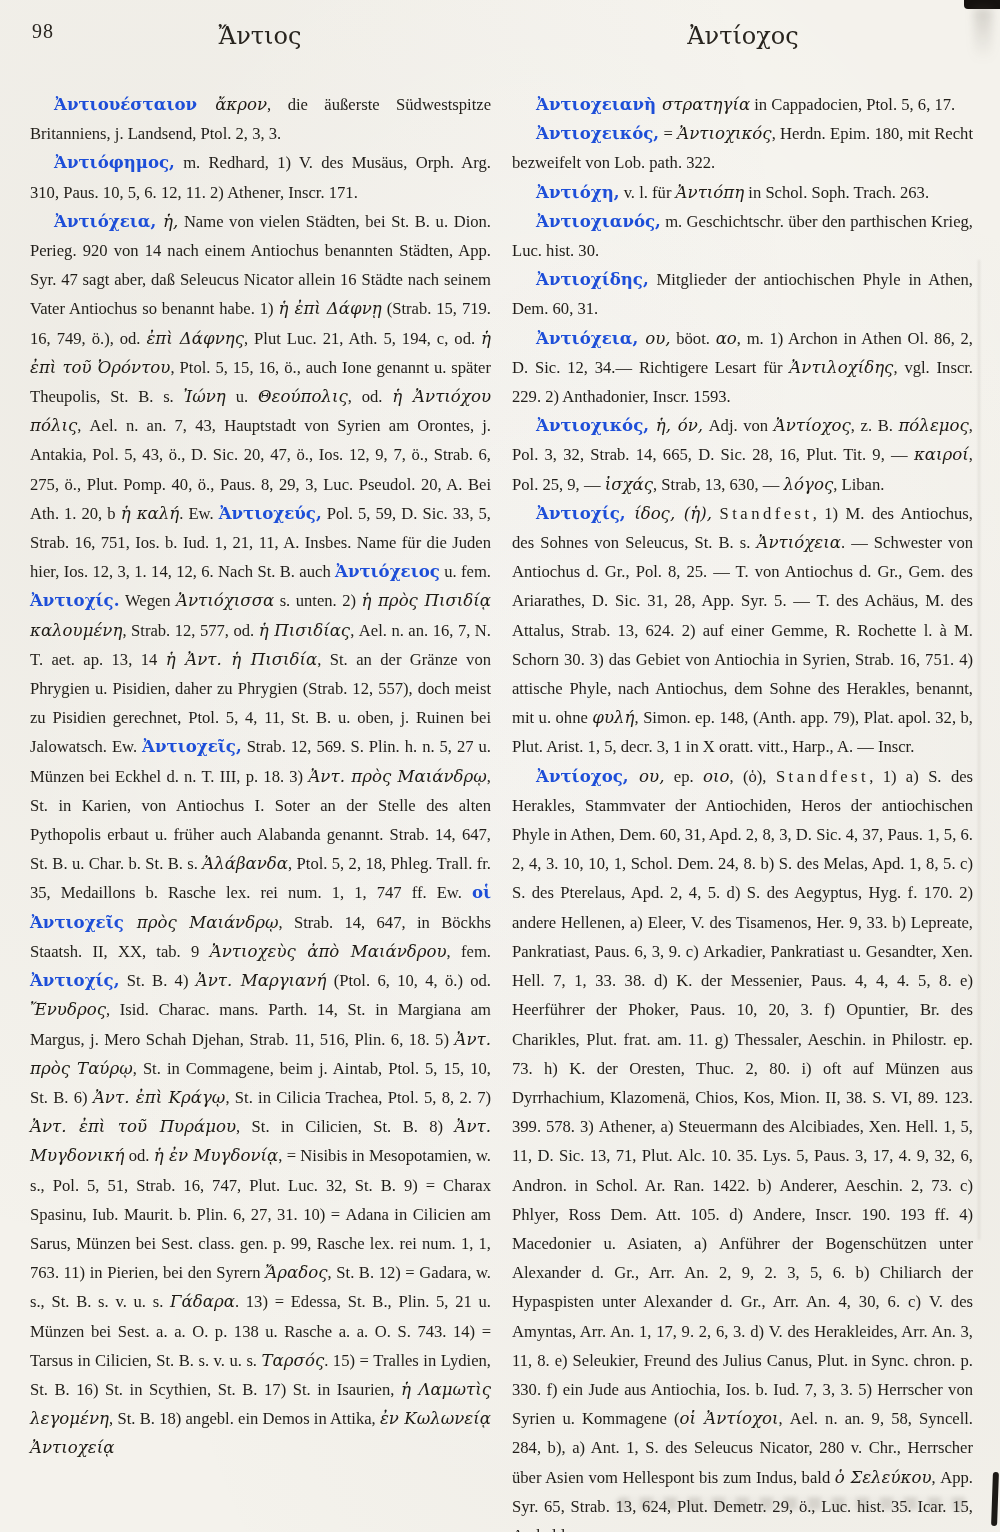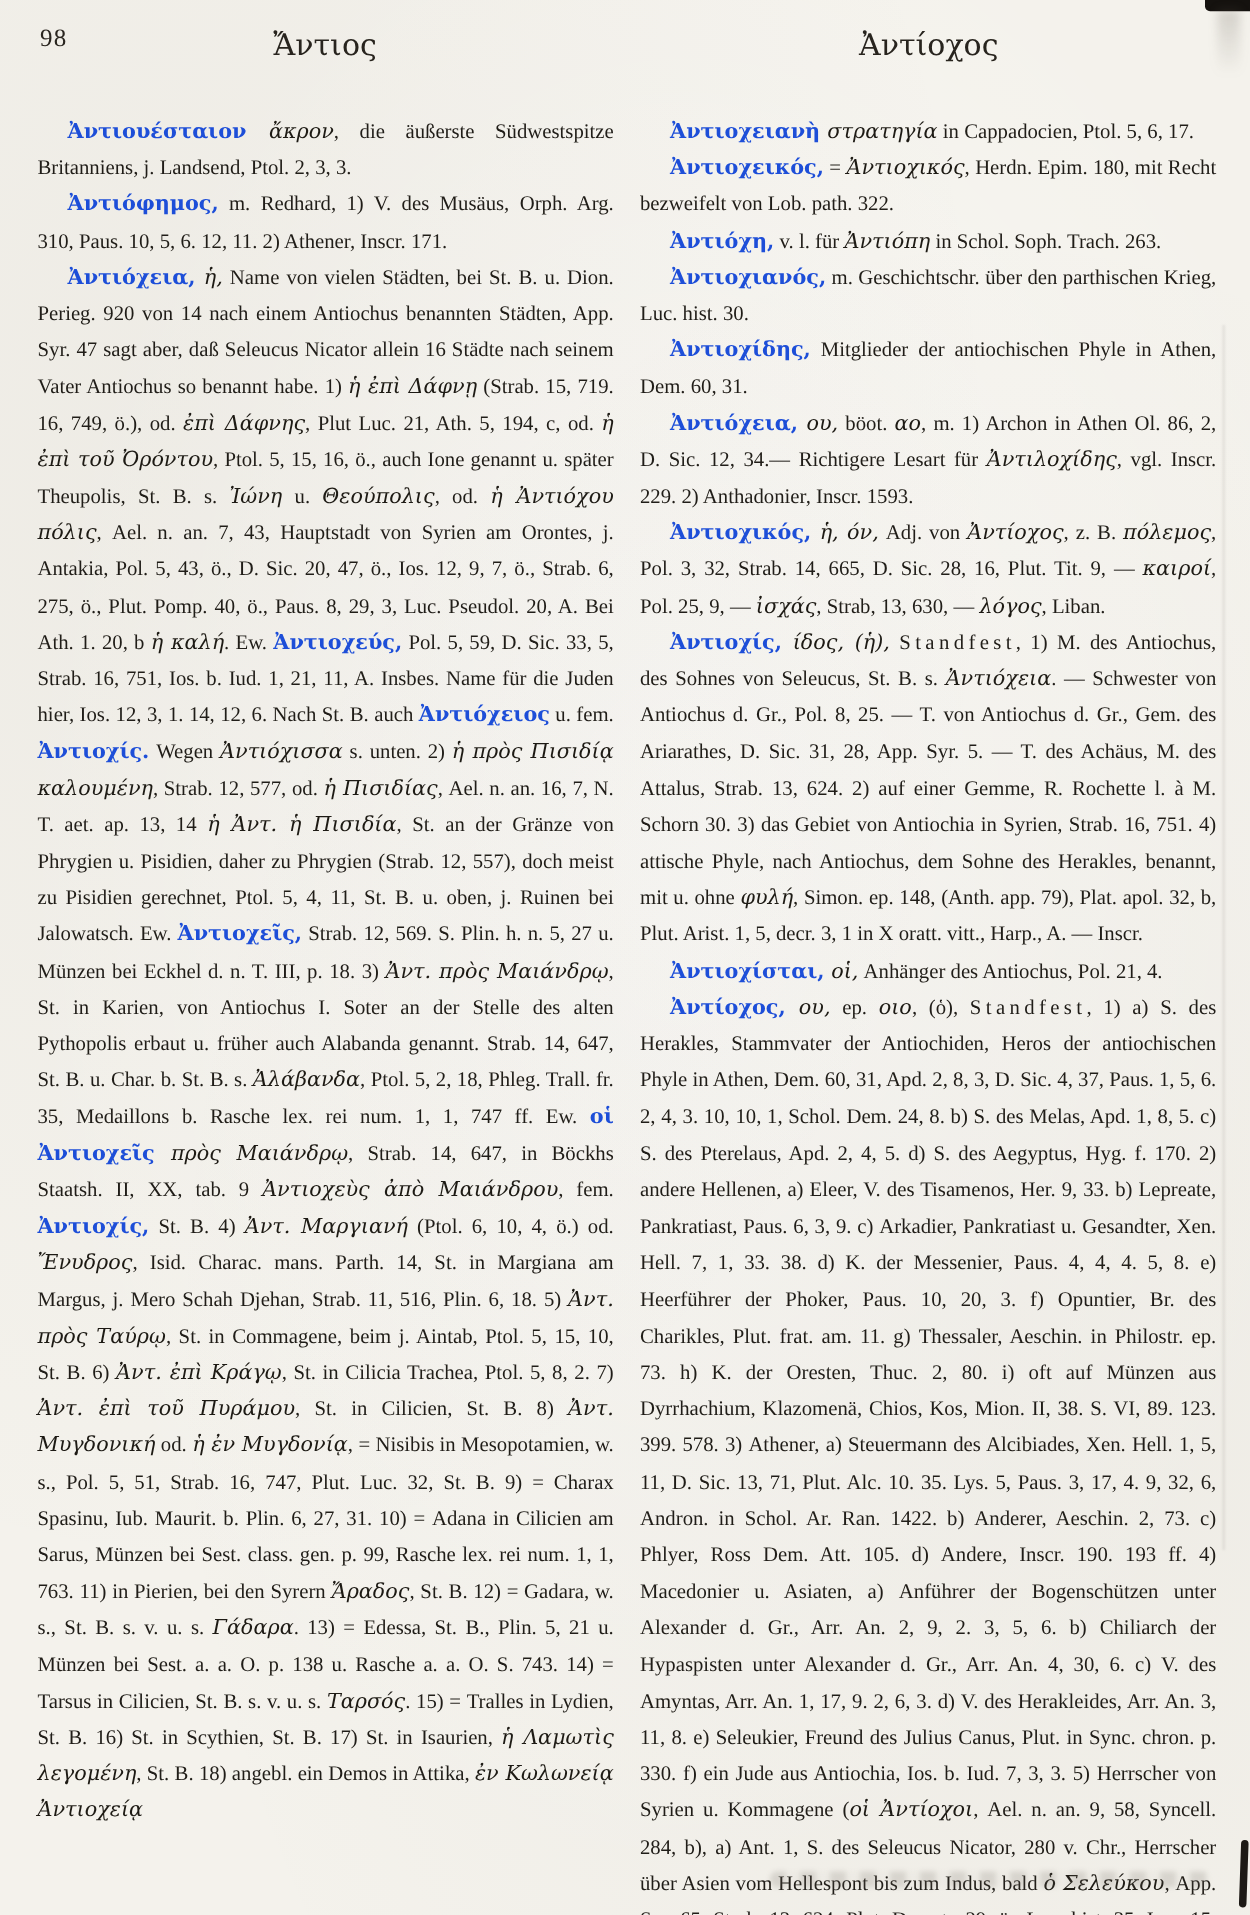--- a/index.html
+++ b/index.html
@@ -85,21 +85,20 @@
   </div>
 <div class="column right">
     <p class="para indent"><span class="seg-b">Ἀντιοχειανὴ </span><span class="seg-i">στρατηγία</span><span class="seg-n"> in Cappadocien, Ptol. 5, 6, 17.</span></p>
     <p class="para indent"><span class="seg-b">Ἀντιοχεικός,</span><span class="seg-n"> = </span><span class="seg-i">Ἀντιοχικός</span><span class="seg-n">, Herdn. Epim. 180, mit Recht bezweifelt von Lob. path. 322.</span></p>
     <p class="para indent"><span class="seg-b">Ἀντιόχη,</span><span class="seg-n"> v. l. für </span><span class="seg-i">Ἀντιόπη</span><span class="seg-n"> in Schol. Soph. Trach. 263.</span></p>
     <p class="para indent"><span class="seg-b">Ἀντιοχιανός,</span><span class="seg-n"> m. Geschichtschr. über den parthischen Krieg, Luc. hist. 30.</span></p>
     <p class="para indent"><span class="seg-b">Ἀντιοχίδης,</span><span class="seg-n"> Mitglieder der antiochischen Phyle in Athen, Dem. 60, 31.</span></p>
     <p class="para indent"><span class="seg-b">Ἀντιόχεια,</span><span class="seg-i"> ου,</span><span class="seg-n"> böot. </span><span class="seg-i">αο</span><span class="seg-n">, m. 1) Archon in Athen Ol. 86, 2, D. Sic. 12, 34.— Richtigere Lesart für </span><span class="seg-i">Ἀντιλοχίδης</span><span class="seg-n">, vgl. Inscr. 229. 2) Anthadonier, Inscr. 1593.</span></p>
     <p class="para indent"><span class="seg-b">Ἀντιοχικός,</span><span class="seg-i"> ἡ, όν,</span><span class="seg-n"> Adj. von </span><span class="seg-i">Ἀντίοχος</span><span class="seg-n">, z. B. </span><span class="seg-i">πόλεμος</span><span class="seg-n">, Pol. 3, 32, Strab. 14, 665, D. Sic. 28, 16, Plut. Tit. 9, — </span><span class="seg-i">καιροί</span><span class="seg-n">, Pol. 25, 9, — </span><span class="seg-i">ἰσχάς</span><span class="seg-n">, Strab, 13, 630, — </span><span class="seg-i">λόγος</span><span class="seg-n">, Liban.</span></p>
     <p class="para indent"><span class="seg-b">Ἀντιοχίς,</span><span class="seg-i"> ίδος, (ἡ),</span><span class="seg-n"> </span><span class="seg-sp">Standfest</span><span class="seg-n">, 1) M. des Antiochus, des Sohnes von Seleucus, St. B. s. </span><span class="seg-i">Ἀντιόχεια</span><span class="seg-n">. — Schwester von Antiochus d. Gr., Pol. 8, 25. — T. von Antiochus d. Gr., Gem. des Ariarathes, D. Sic. 31, 28, App. Syr. 5. — T. des Achäus, M. des Attalus, Strab. 13, 624. 2) auf einer Gemme, R. Rochette l. à M. Schorn 30. 3) das Gebiet von Antiochia in Syrien, Strab. 16, 751. 4) attische Phyle, nach Antiochus, dem Sohne des Herakles, benannt, mit u. ohne </span><span class="seg-i">φυλή</span><span class="seg-n">, Simon. ep. 148, (Anth. app. 79), Plat. apol. 32, b, Plut. Arist. 1, 5, decr. 3, 1 in X oratt. vitt., Harp., A. — Inscr.</span></p>
-    <p class="para indent"><span class="seg-b">Ἀντιοχίσται,</span><span class="seg-i"> οἱ,</span><span class="seg-n"> Anhänger des Antiochus, Pol. 21, 4.</span></p>
     <p class="para indent"><span class="seg-b">Ἀντίοχος,</span><span class="seg-i"> ου,</span><span class="seg-n"> ep. </span><span class="seg-i">οιο</span><span class="seg-n">, (ὁ), </span><span class="seg-sp">Standfest</span><span class="seg-n">, 1) a) S. des Herakles, Stammvater der Antiochiden, Heros der antiochischen Phyle in Athen, Dem. 60, 31, Apd. 2, 8, 3, D. Sic. 4, 37, Paus. 1, 5, 6. 2, 4, 3. 10, 10, 1, Schol. Dem. 24, 8. b) S. des Melas, Apd. 1, 8, 5. c) S. des Pterelaus, Apd. 2, 4, 5. d) S. des Aegyptus, Hyg. f. 170. 2) andere Hellenen, a) Eleer, V. des Tisamenos, Her. 9, 33. b) Lepreate, Pankratiast, Paus. 6, 3, 9. c) Arkadier, Pankratiast u. Gesandter, Xen. Hell. 7, 1, 33. 38. d) K. der Messenier, Paus. 4, 4, 4. 5, 8. e) Heerführer der Phoker, Paus. 10, 20, 3. f) Opuntier, Br. des Charikles, Plut. frat. am. 11. g) Thessaler, Aeschin. in Philostr. ep. 73. h) K. der Oresten, Thuc. 2, 80. i) oft auf Münzen aus Dyrrhachium, Klazomenä, Chios, Kos, Mion. II, 38. S. VI, 89. 123. 399. 578. 3) Athener, a) Steuermann des Alcibiades, Xen. Hell. 1, 5, 11, D. Sic. 13, 71, Plut. Alc. 10. 35. Lys. 5, Paus. 3, 17, 4. 9, 32, 6, Andron. in Schol. Ar. Ran. 1422. b) Anderer, Aeschin. 2, 73. c) Phlyer, Ross Dem. Att. 105. d) Andere, Inscr. 190. 193 ff. 4) Macedonier u. Asiaten, a) Anführer der Bogenschützen unter Alexander d. Gr., Arr. An. 2, 9, 2. 3, 5, 6. b) Chiliarch der Hypaspisten unter Alexander d. Gr., Arr. An. 4, 30, 6. c) V. des Amyntas, Arr. An. 1, 17, 9. 2, 6, 3. d) V. des Herakleides, Arr. An. 3, 11, 8. e) Seleukier, Freund des Julius Canus, Plut. in Sync. chron. p. 330. f) ein Jude aus Antiochia, Ios. b. Iud. 7, 3, 3. 5) Herrscher von Syrien u. Kommagene (</span><span class="seg-i">οἱ Ἀντίοχοι</span><span class="seg-n">, Ael. n. an. 9, 58, Syncell. 284, b), a) Ant. 1, S. des Seleucus Nicator, 280 v. Chr., Herrscher über Asien vom Hellespont bis zum Indus, bald </span><span class="seg-i">ὁ Σελεύκου</span><span class="seg-n">, App. Syr. 65, Strab. 13, 624, Plut. Demetr. 29, ö., Luc. hist. 35. Icar. 15, A., bald </span></p>
   </div>
 
 <div class="corner-mark"></div>
 <div class="corner-smudge"></div>
 <div class="fold-line"></div>
 <div class="edge-dash"></div>
 <div class="ghost-line"></div>
 
 </body></html>

